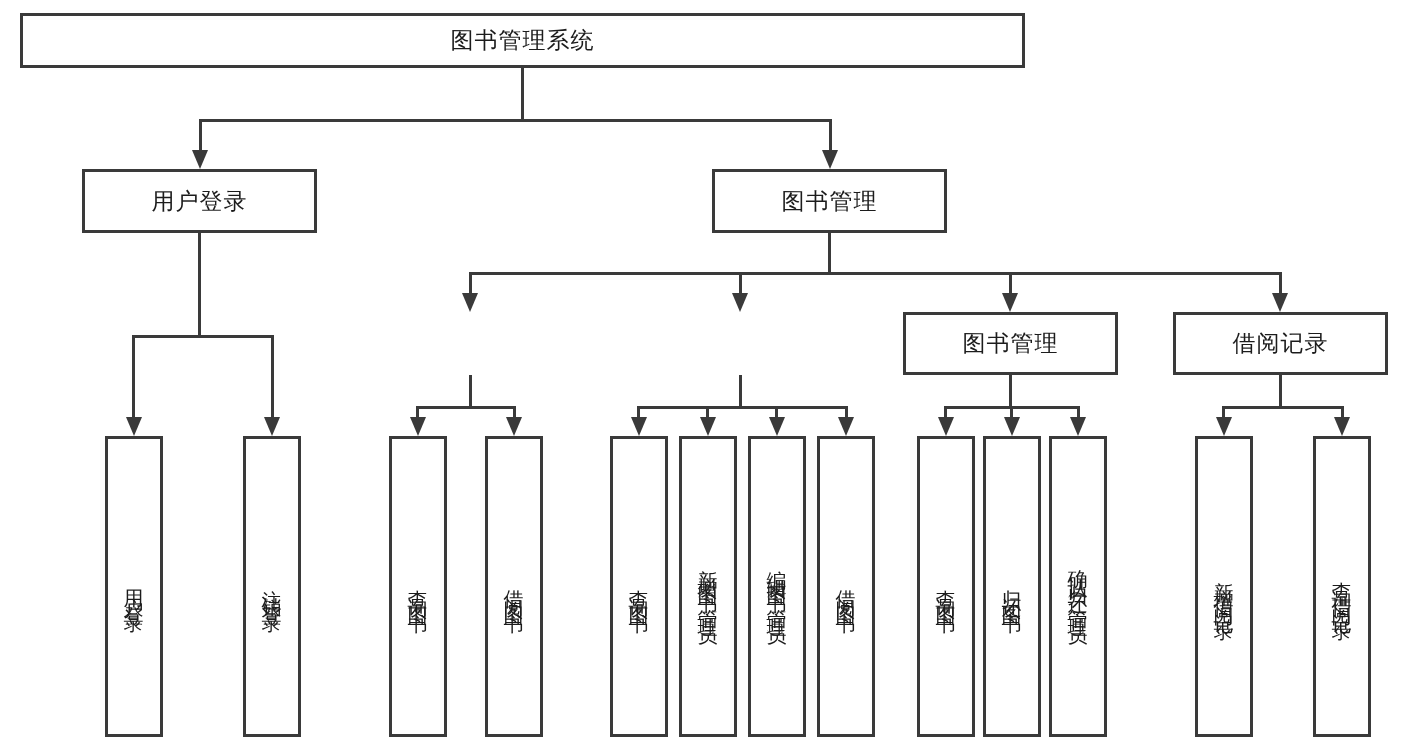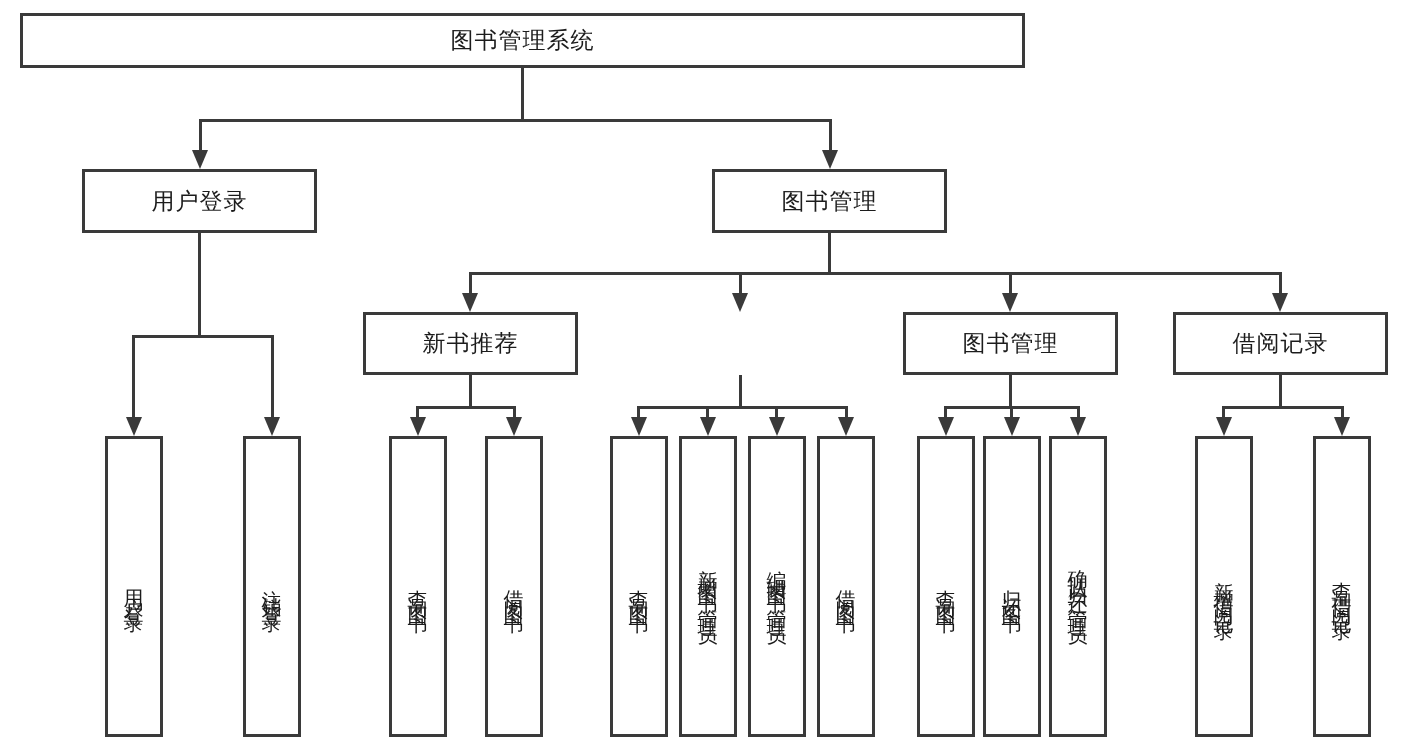--- a/index.html
+++ b/index.html
@@ -59,21 +59,20 @@
 <body>
 
 <div class="canvas">
 
   <div class="node" style="left:20px;top:13px;width:1005px;height:55px;">图书管理系统</div>
 
   <div class="node" style="left:82px;top:169px;width:235px;height:64px;">用户登录</div>
 
   <div class="node" style="left:712px;top:169px;width:235px;height:64px;">图书管理</div>
 
-  <div class="node" style="left:363px;top:312px;width:215px;height:63px;">新书推荐</div>
 
 
   <div class="node" style="left:903px;top:312px;width:215px;height:63px;">图书管理</div>
 
   <div class="node" style="left:1173px;top:312px;width:215px;height:63px;">借阅记录</div>
 
   <div class="node vertical" style="left:105px;top:436px;width:58px;height:301px;">用户登录</div>
 
   <div class="node vertical" style="left:243px;top:436px;width:58px;height:301px;">注销登录</div>
 

